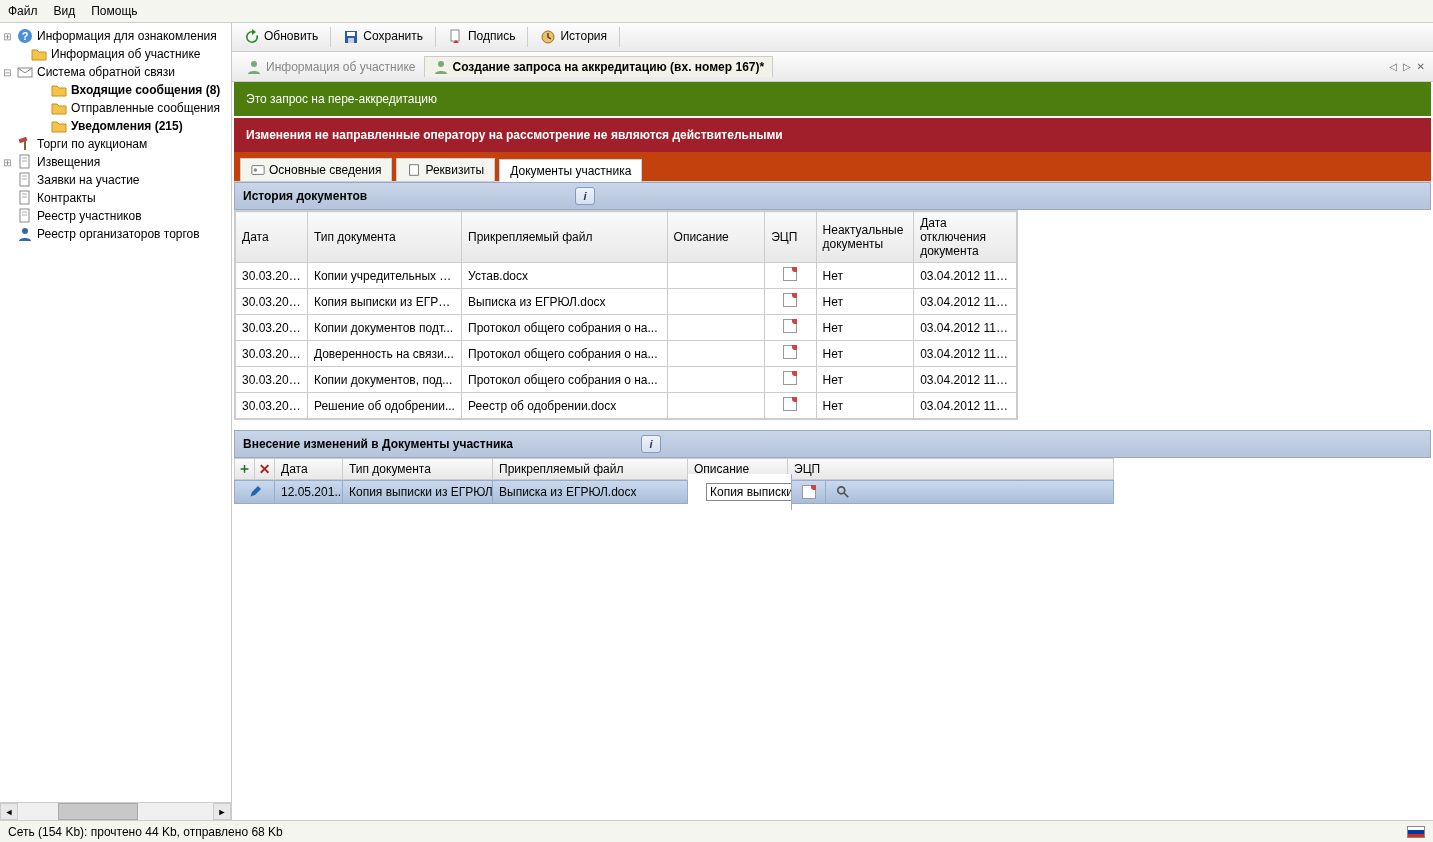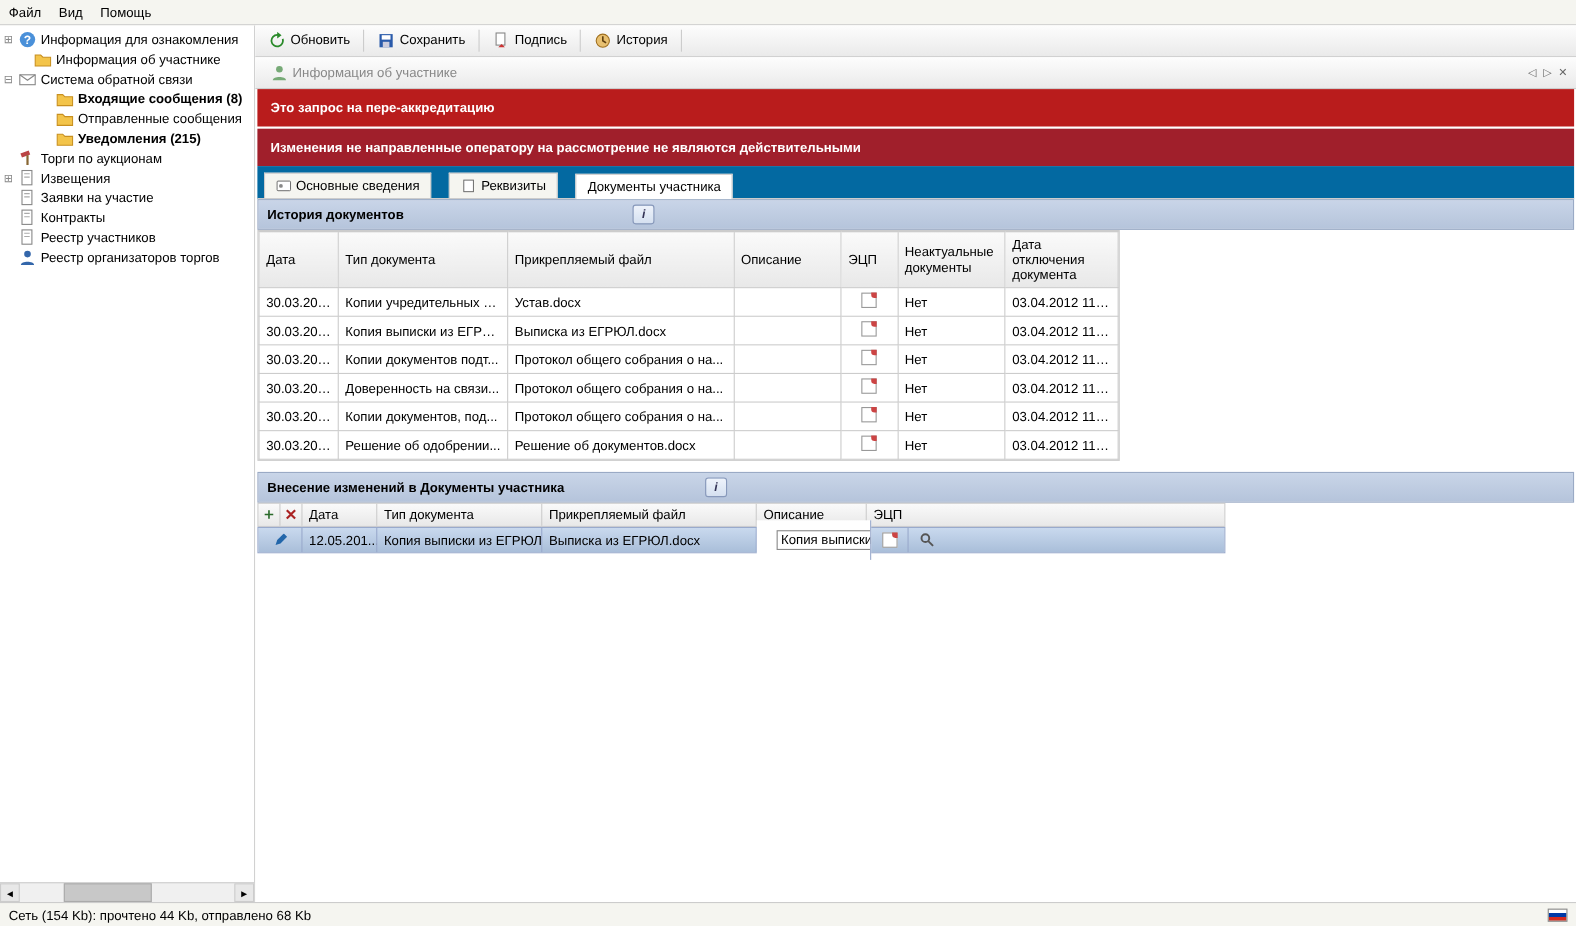--- a/index.html
+++ b/index.html
@@ -92,41 +92,41 @@
 }
 .tab {
   display: flex; align-items: center; gap: 4px; padding: 2px 8px; cursor: pointer;
 }
 .tab.inactive { color: #888; }
 .tab.active { font-weight: bold; background: #f2f2e8; border: 1px solid #ccc; border-bottom: none; }
 .tabbar .spacer { flex: 1; }
 .tabbar .tab-ctrl { display: flex; gap: 2px; }
 .tabbar .tab-ctrl span { font-size: 10px; color: #666; cursor: pointer; padding: 0 2px; }
 .banner-orange {
-  background: #b91c1c;
+  background: #4d7c0f;
   color: #fff;
   padding: 10px 12px;
-  font-weight: bold;
+  font-weight: normal;
   font-size: 12px;
 }
 .banner-red {
   background: #a01f2b;
   color: #fff;
   padding: 10px 12px;
   font-weight: bold;
   font-size: 12px;
   margin-top: 2px;
 }
 .subtabs {
   display: flex;
   align-items: flex-end;
   padding: 6px 6px 0 6px;
   border-bottom: 1px solid #ccc;
-  gap: 16px;
-  background: #0369a1;
+  gap: 4px;
+  background: #c2410c;
 }
 .subtab {
   display: flex; align-items: center; gap: 4px; padding: 4px 10px; border: 1px solid #ccc; border-bottom: none; background: #f5f5f0; cursor: pointer;
 }
 .subtab.active { background: #fff; font-weight: normal; position: relative; top: 1px; }
 .section-header {
   background: linear-gradient(#c9d5e8,#b5c4db);
   border: 1px solid #9aaac5;
   padding: 4px 8px;
   font-weight: bold;
@@ -365,20 +365,27 @@
       <div class="sep"></div>
     </div>
 
     <div class="tabbar">
       <div class="tab inactive">
         <svg class="svg-ico" viewBox="0 0 16 16">
             <circle cx="8" cy="5" r="3" fill="#7a7"></circle>
             <path d="M2 15c0-4 12-4 12 0" fill="#7a7"></path>
           </svg>
         <span>Информация об участнике</span>
+      </div>
+      <div class="tab active">
+        <svg class="svg-ico" viewBox="0 0 16 16">
+            <circle cx="8" cy="5" r="3" fill="#7a7"></circle>
+            <path d="M2 15c0-4 12-4 12 0" fill="#7a7"></path>
+          </svg>
+        <span>Создание запроса на аккредитацию (вх. номер 167)*</span>
       </div>
       <div class="spacer"></div>
       <div class="tab-ctrl">
         <span>◁</span>
         <span>▷</span>
         <span>✕</span>
       </div>
     </div>
 
     <div class="content-scroll">
@@ -475,21 +482,21 @@
                 <td>Копии документов, под...</td>
                 <td>Протокол общего собрания о на...</td>
                 <td></td>
                 <td class="ecp-cell"><span class="doc-ico"></span></td>
                 <td>Нет</td>
                 <td>03.04.2012 11:0...</td>
               </tr>
               <tr>
                 <td>30.03.201...</td>
                 <td>Решение об одобрении...</td>
-                <td>Решение об документов.docx</td>
+                <td>Реестр об одобрении.docx</td>
                 <td></td>
                 <td class="ecp-cell"><span class="doc-ico"></span></td>
                 <td>Нет</td>
                 <td>03.04.2012 11:0...</td>
               </tr>
             </tbody>
       </table>
     </div>
 
     <div class="changes-area">

